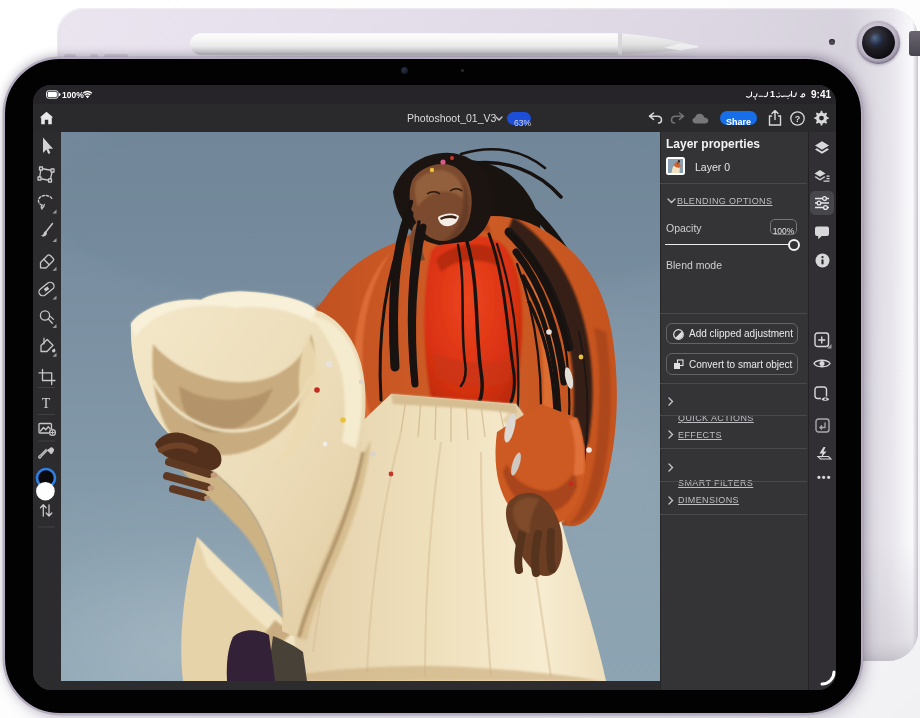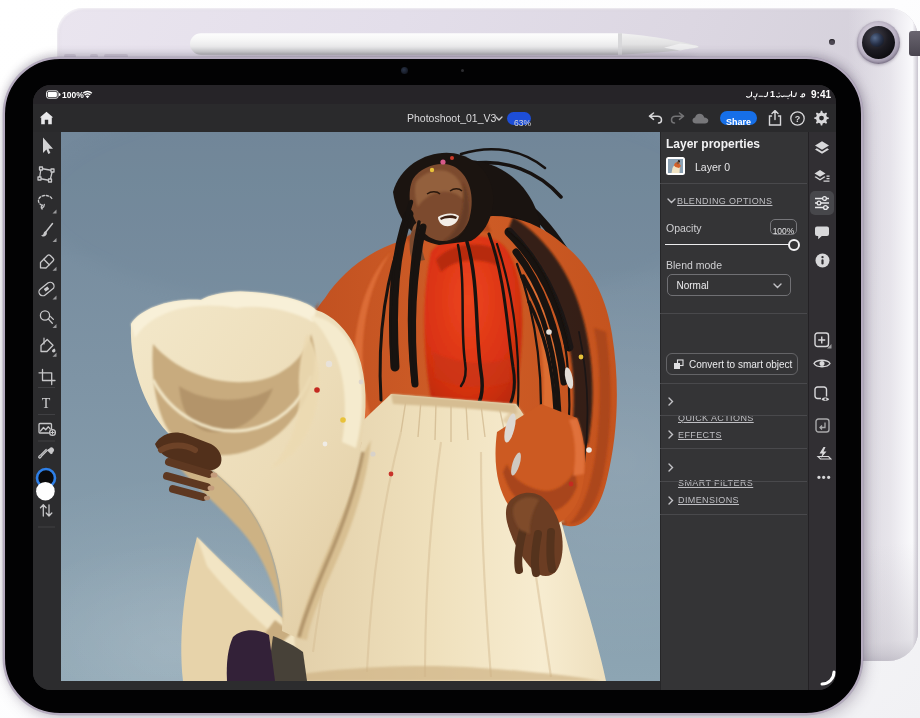--- a/index.html
+++ b/index.html
@@ -466,27 +466,28 @@
     <svg class="abs" style="left:634px;top:112.5px" width="9" height="6" viewBox="0 0 9 6">
         <path d="M1,1 L4.5,4.5 L8,1" stroke="#c2c2c6" stroke-width="1.4" fill="none" stroke-linecap="round"></path>
       </svg>
     <div class="t caps" style="left:644px;top:111px;">BLENDING OPTIONS</div>
     <div class="t lbl" style="left:633px;top:137px;">Opacity</div>
     <div class="abs" style="left:737px;top:133.5px;width:27px;height:16.5px;border:1.5px solid #76767a;border-radius:5px;box-sizing:border-box;text-align:center;">
       <span style="font-size:8.5px;color:#e2e2e4;line-height:13px;">100%</span></div>
     <div class="abs" style="left:632px;top:158.8px;width:129px;height:1.6px;background:#ececee;"></div>
     <div class="abs" style="left:754.5px;top:153.5px;width:12px;height:12px;border-radius:50%;border:2px solid #f2f2f4;background:#343436;box-sizing:border-box;"></div>
     <div class="t lbl" style="left:633px;top:173.5px;">Blend mode</div>
-    <div class="abs" style="left:633.5px;top:189px;width:124.5px;height:21.5px;border:1.5px solid #707074;border-radius:5px;box-sizing:border-box;">
-      <span style="position:absolute;left:9px;top:4.5px;font-size:10px;color:#ededef;">Normal</span>
-      <svg style="position:absolute;right:8px;top:8px" width="9" height="6" viewBox="0 0 9 6">
-          <path d="M1,1 L4.5,4.5 L8,1" stroke="#c2c2c6" stroke-width="1.4" fill="none" stroke-linecap="round"></path>
+    <div class="hdiv" style="left:627px;top:227.5px;width:147px;"></div>
+    <div class="btn" style="left:633px;top:237.5px;width:131.5px;height:21.5px;">
+      <svg style="position:absolute;left:6px;top:5px" width="11" height="11" viewBox="0 0 11 11">
+          <circle cx="5.5" cy="5.5" r="4.8" fill="none" stroke="#e0e0e2" stroke-width="1.2"></circle>
+          <path d="M2.2,8.9 L8.9,2.2 A4.8,4.8 0 0 1 2.2,8.9 Z" fill="#e0e0e2"></path>
         </svg>
-    </div>
-    <div class="hdiv" style="left:627px;top:227.5px;width:147px;"></div>
+      <span style="position:absolute;left:22px;top:4.5px;">Add clipped adjustment</span>
+      </div>
     <div class="btn" style="left:633px;top:268px;width:131.5px;height:21.5px;">
       <svg style="position:absolute;left:6px;top:5px" width="11" height="11" viewBox="0 0 11 11">
           <rect x="1" y="4" width="6" height="6" fill="#e0e0e2"></rect>
           <rect x="4.5" y="1" width="5.5" height="5.5" fill="none" stroke="#e0e0e2" stroke-width="1.1"></rect>
         </svg>
       <span style="position:absolute;left:22px;top:4.5px;">Convert to smart object</span>
       </div>
     <div class="hdiv" style="left:627px;top:298px;width:147px;"></div>
     <svg class="abs" style="left:635px;top:312px" width="6" height="9" viewBox="0 0 6 9">
         <path d="M1,1 L4.5,4.5 L1,8" stroke="#c2c2c6" stroke-width="1.4" fill="none" stroke-linecap="round"></path>

